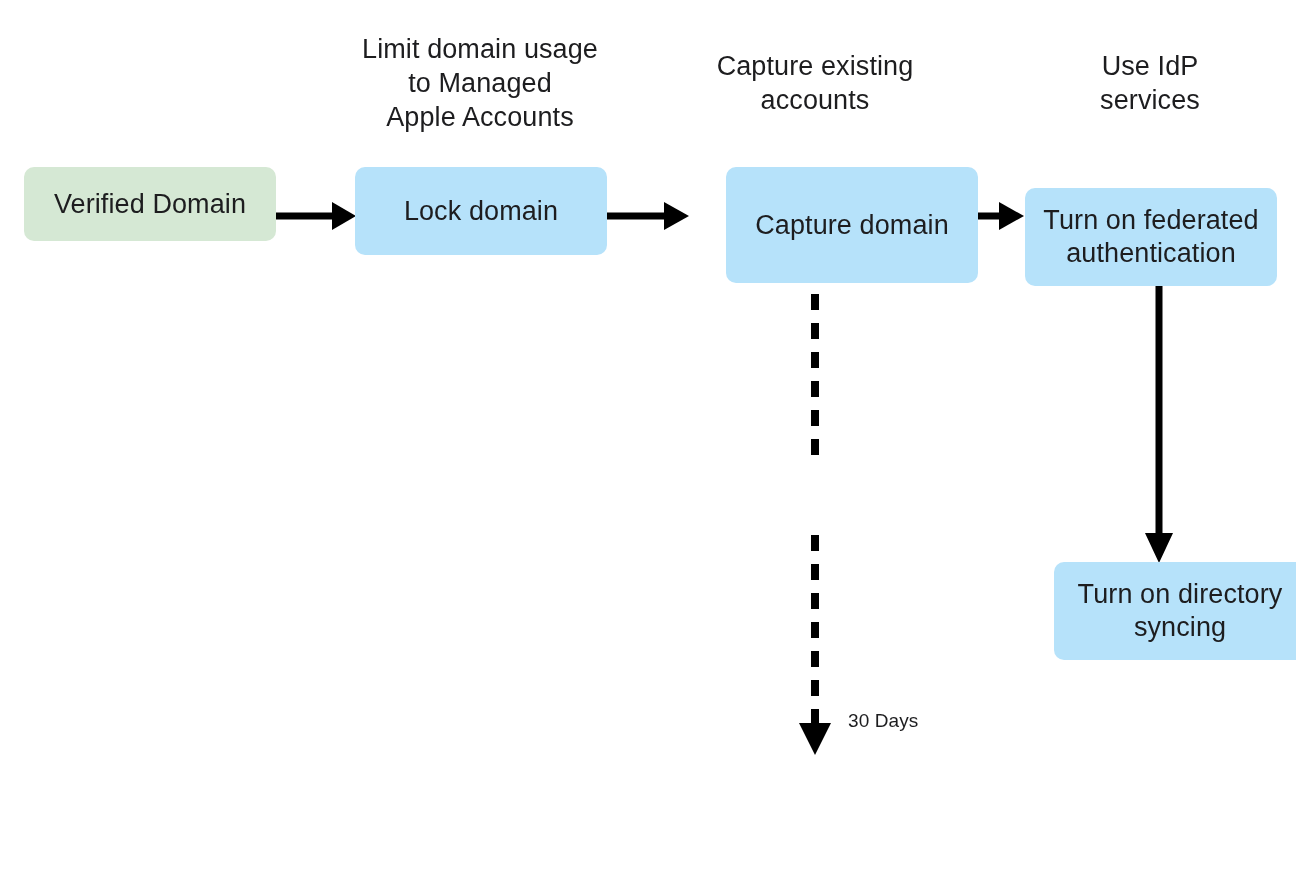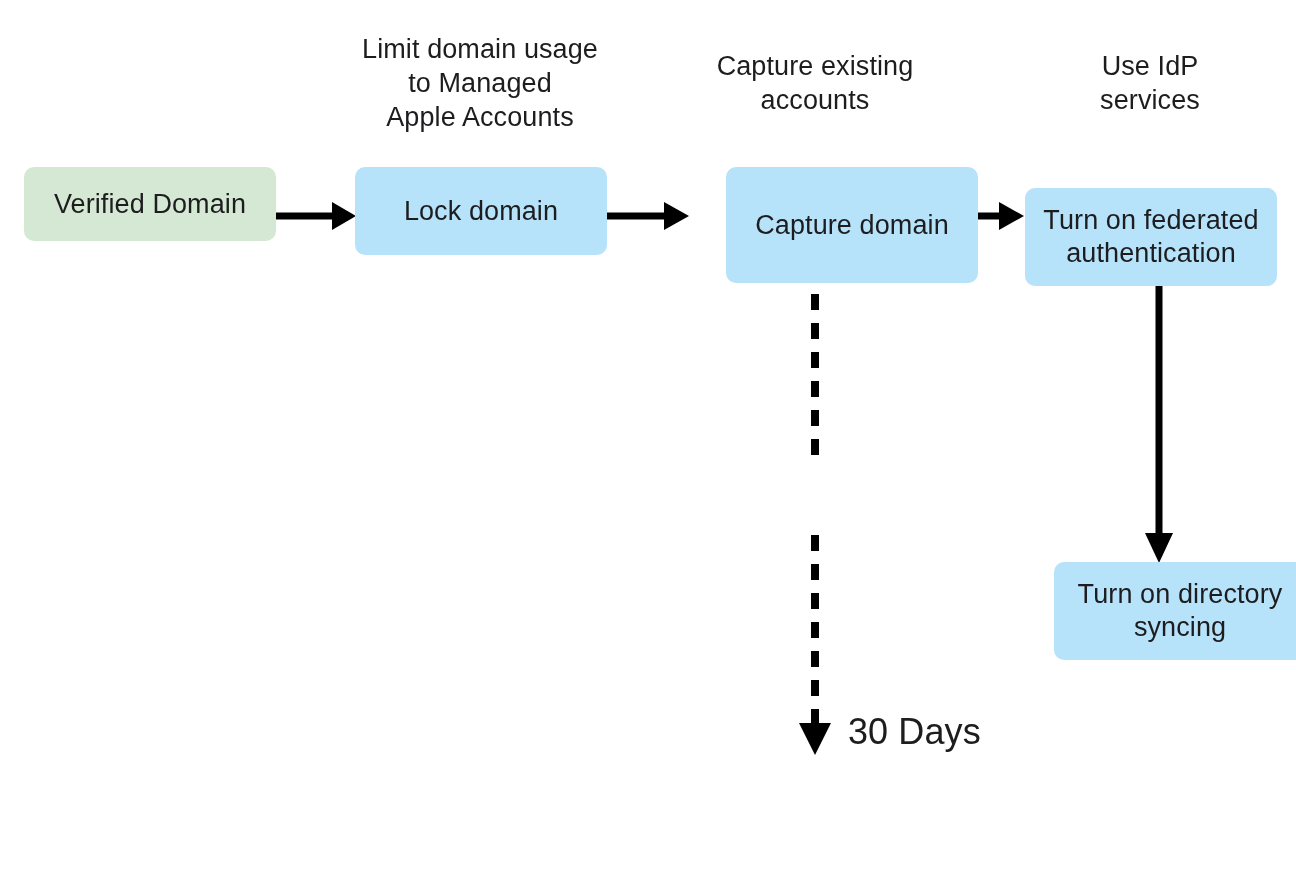--- a/index.html
+++ b/index.html
@@ -36,21 +36,21 @@
     text-align: center;
     color: #1d1d1f;
     font-size: 27px;
     line-height: 1.26;
     letter-spacing: 0.1px;
     white-space: pre-line;
   }
   .edge-label {
     position: absolute;
     color: #1d1d1f;
-    font-size: 36px;
+    font-size: 19px;
     line-height: 1.26;
     white-space: nowrap;
     letter-spacing: 0.1px;
   }
   .connector {
     position: absolute;
     pointer-events: none;
   }
   .connector svg { display: block; overflow: visible; }
 </style>

